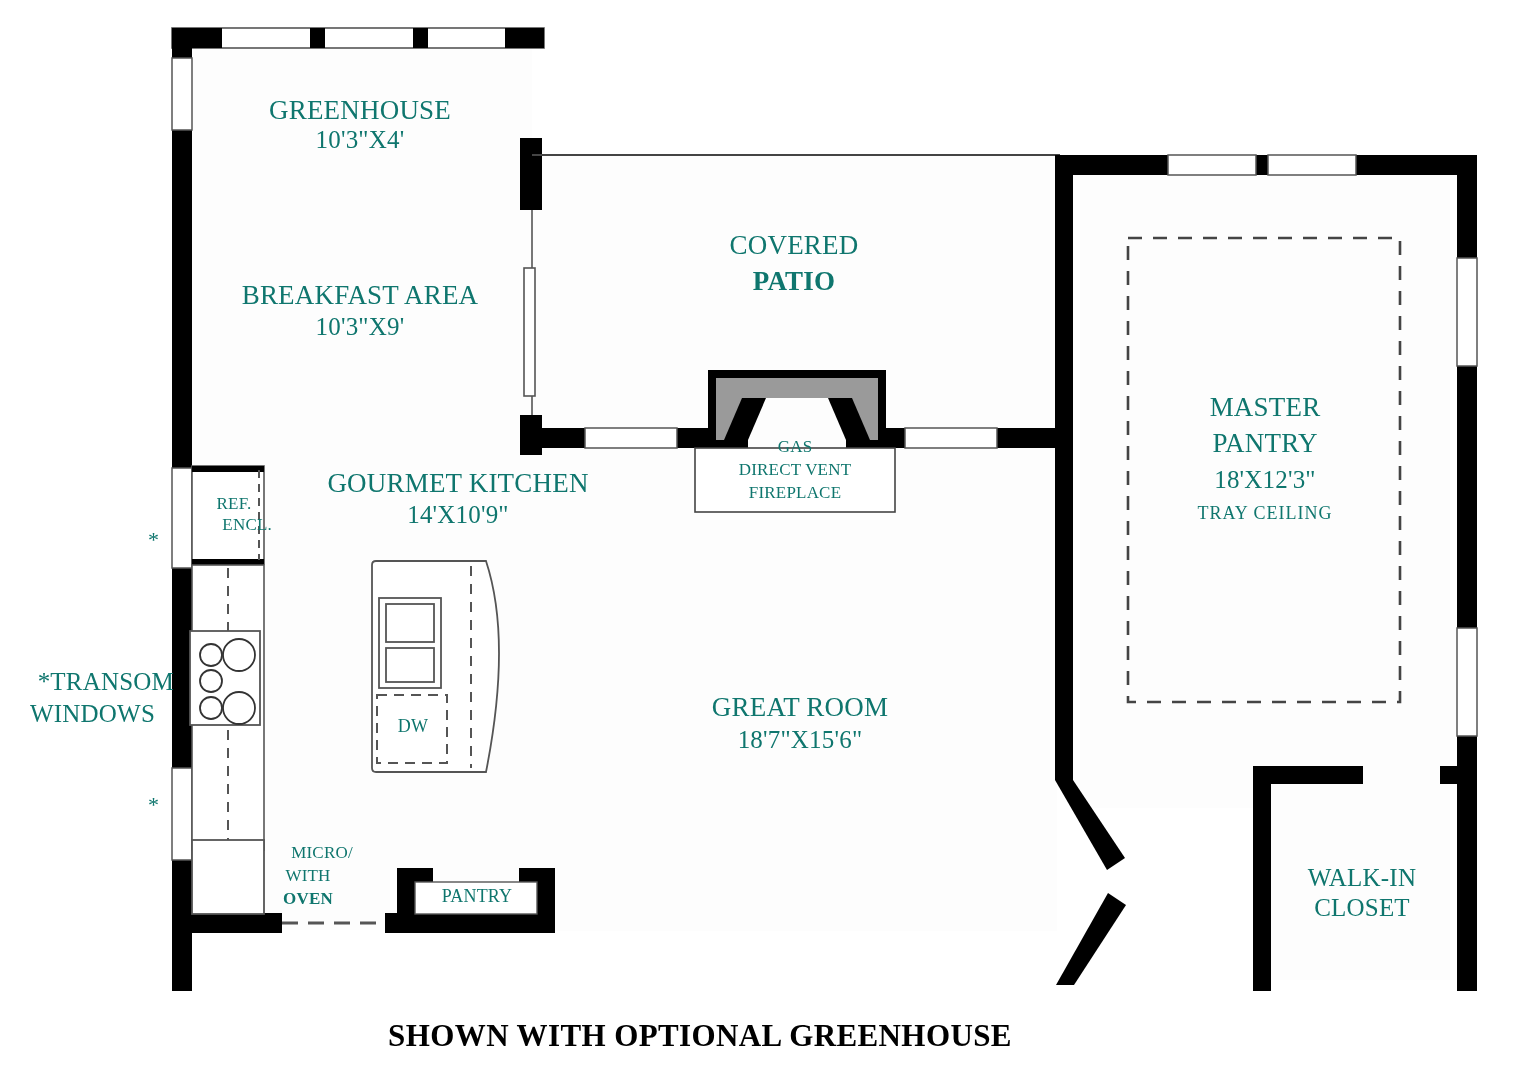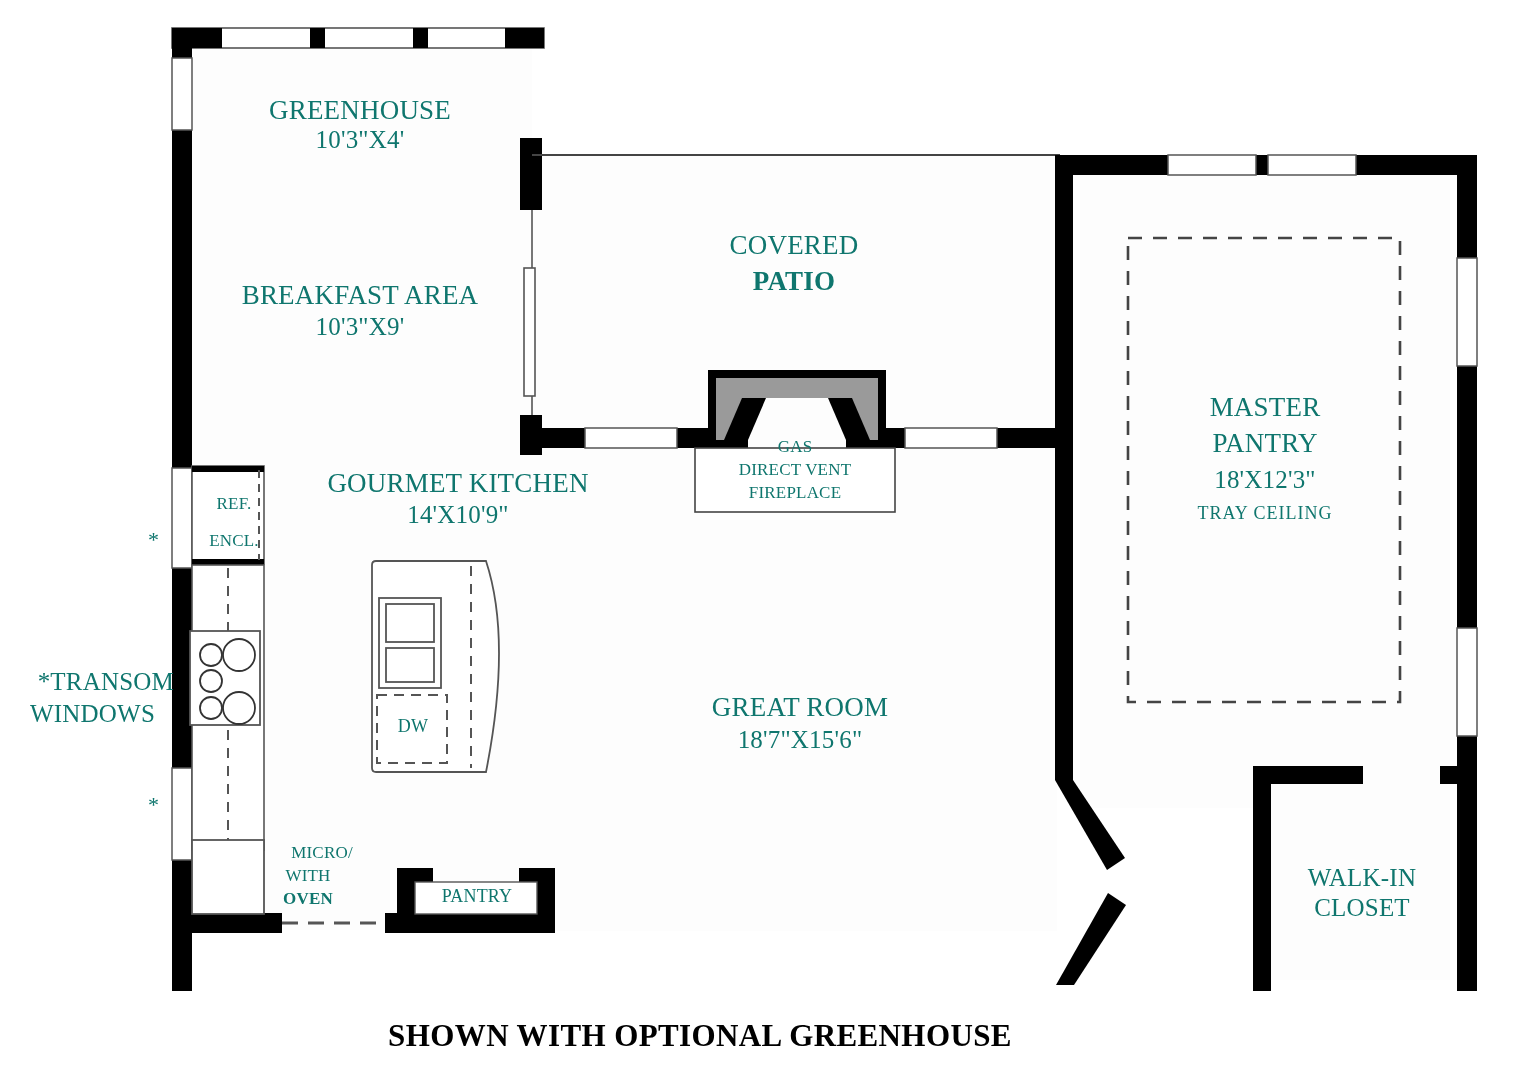--- a/index.html
+++ b/index.html
@@ -198,21 +198,21 @@
 
 <div class="label rm-name" style="left:1140px;top:392px;width:250px;text-align:center;">MASTER</div>
 <div class="label rm-name" style="left:1140px;top:428px;width:250px;">PANTRY</div>
 <div class="label rm-dim" style="left:1140px;top:466px;width:250px;">18'X12'3"</div>
 <div class="label sm" style="left:1140px;top:503px;width:250px;letter-spacing:1px;">TRAY CEILING</div>
 
 <div class="label rm-dim" style="left:1262px;top:864px;width:200px;">WALK-IN</div>
 <div class="label rm-dim" style="left:1262px;top:894px;width:200px;">CLOSET</div>
 
 <div class="label xs" style="left:196px;top:494px;width:76px;">REF.</div>
-<div class="label xs" style="left:196px;top:531px;width:76px;">ENCL.</div>
+<div class="label xs" style="left:196px;top:515px;width:76px;text-align:right;">ENCL.</div>
 
 <div class="label xs" style="left:276px;top:843px;width:92px;">MICRO/</div>
 <div class="label xs" style="left:262px;top:866px;width:92px;">WITH</div>
 <div class="label xs" style="left:262px;top:889px;width:92px;font-weight:bold;">OVEN</div>
 
 <div class="label sm" style="left:418px;top:886px;width:118px;">PANTRY</div>
 
 <div class="label sm" style="left:382px;top:716px;width:62px;">DW</div>
 
 <div class="label xs" style="left:700px;top:437px;width:190px;">GAS</div>

